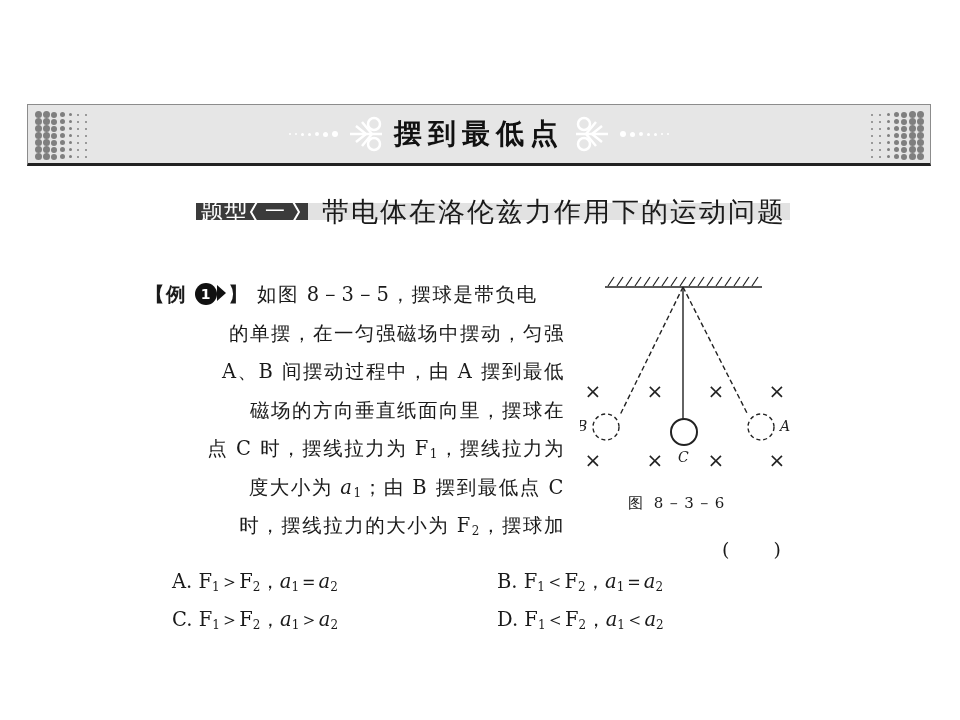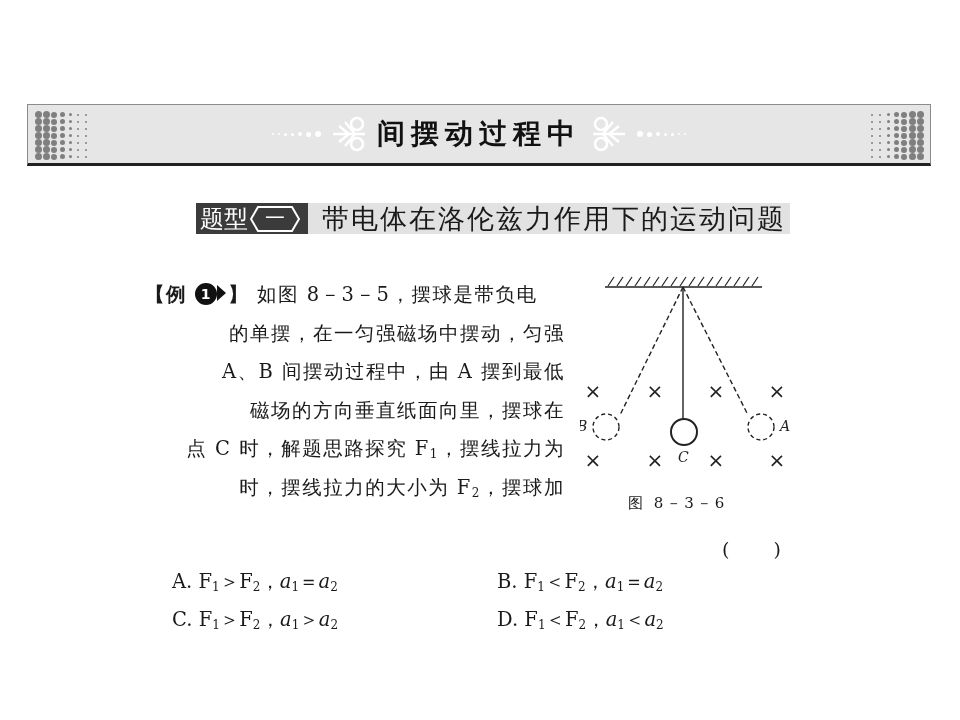--- a/index.html
+++ b/index.html
@@ -9,21 +9,21 @@
             background:#e6e6e6; border:1px solid #8c8c8c; border-bottom:3px solid #222; box-sizing:border-box; }
   .dots { position:absolute; top:6px; display:grid; grid-template-columns:repeat(7,8px); grid-auto-rows:7px; }
   .dots.left { left:6px; }
   .dots.right { right:6px; }
   .dot { border-radius:50%; background:#7f7f7f; justify-self:center; align-self:center; }
   .banner-center { position:absolute; left:0; right:0; top:0; bottom:0; display:flex; align-items:center; justify-content:center; gap:10px; }
   .dotline { display:flex; gap:4px; align-items:center; }
   .dotline span { display:block; border-radius:50%; background:#ffffff; }
   .orn { width:36px; height:40px; }
   .banner-title { font-family:"DejaVu Sans", sans-serif; font-weight:bold; font-size:28px; letter-spacing:6px; color:#111; }
-  .type-row { position:absolute; left:148px; top:203px; height:31px; display:flex; align-items:stretch;padding-left:48px; }
+  .type-row { position:absolute; left:148px; top:203px; height:17px; display:flex; align-items:stretch;padding-left:48px; }
   .type-label { background:#3b3b3b; color:#fff; font-family:"DejaVu Sans", sans-serif; font-size:24px; display:flex; align-items:center; padding:0 8px 0 4px; gap:2px; }
   .type-num { display:inline-flex; align-items:center; justify-content:center; width:50px; height:26px; position:relative; }
   .type-num svg { position:absolute; left:0; top:0; }
   .type-num span { position:relative; font-size:20px; }
   .type-title { background:#e2e2e2; font-family:"DejaVu Sans", sans-serif; font-size:27px; display:flex; align-items:center; padding:0 4px 0 14px; letter-spacing:2px; }
   .para { position:absolute; left:145px; top:276px; width:420px; font-size:19.5px; line-height:38.5px; letter-spacing:1.5px; }
   .para .line { white-space:nowrap; height:38.5px; }
   .para .indent { padding-left:29px;text-align:right; }
   .ex-tag { font-family:"DejaVu Sans", sans-serif; font-weight:bold; }
   .ex-badge { display:inline-flex; align-items:center; justify-content:center; width:22px; height:22px; border-radius:50%; background:#111; color:#fff; font-size:14px; font-weight:bold; vertical-align:2px; }
@@ -154,21 +154,21 @@
     </div>
     <svg class="orn" viewBox="0 0 36 40">
       <g fill="none" stroke="#fff" stroke-width="2.5">
         <path d="M2 20 H34"></path>
           <path d="M8 12 L18 20 L8 28"></path>
           <path d="M14 8 L24 20 L14 32"></path>
         <circle cx="26" cy="10" r="6"></circle>
           <circle cx="26" cy="30" r="6"></circle>
       </g>
     </svg>
-    <div class="banner-title">间摆动过程中</div>
+    <div class="banner-title">摆到最低点</div>
     <svg class="orn" viewBox="0 0 36 40">
       <g fill="none" stroke="#fff" stroke-width="2.5" transform="translate(36,0) scale(-1,1)">
         <path d="M2 20 H34"></path>
           <path d="M8 12 L18 20 L8 28"></path>
           <path d="M14 8 L24 20 L14 32"></path>
         <circle cx="26" cy="10" r="6"></circle>
           <circle cx="26" cy="30" r="6"></circle>
       </g>
     </svg>
     <div class="dotline">
@@ -198,21 +198,24 @@
 
 <div class="para">
   <div class="line">
     <span class="ex-tag"><span>【例</span> <span class="ex-badge">1</span><span class="ex-arrow"></span><span>】</span></span>
     <span>如图 8－3－5，摆球是带负电</span>
   </div>
   <div class="line indent">的单摆，在一匀强磁场中摆动，匀强</div>
   <div class="line indent">A、B 间摆动过程中，由 A 摆到最低</div>
   <div class="line indent">磁场的方向垂直纸面向里，摆球在</div>
   <div class="line indent">
-    <span>点 C 时，解题思路探究 F</span><sub>1</sub><span>，摆线拉力为</span>
+    <span>点 C 时，摆线拉力为 F</span><sub>1</sub><span>，摆线拉力为</span>
+  </div>
+  <div class="line indent">
+    <span>度大小为 </span><span class="it">a</span><sub>1</sub><span>；由  B 摆到最低点 C</span>
   </div>
   <div class="line indent">
     <span>时，摆线拉力的大小为 F</span><sub>2</sub><span>，摆球加</span>
   </div>
 </div>
 
 <div class="answer-paren">(<span style="letter-spacing:0">)</span></div>
 
 <div class="options">
   <div class="opt" style="left:0;top:0">

